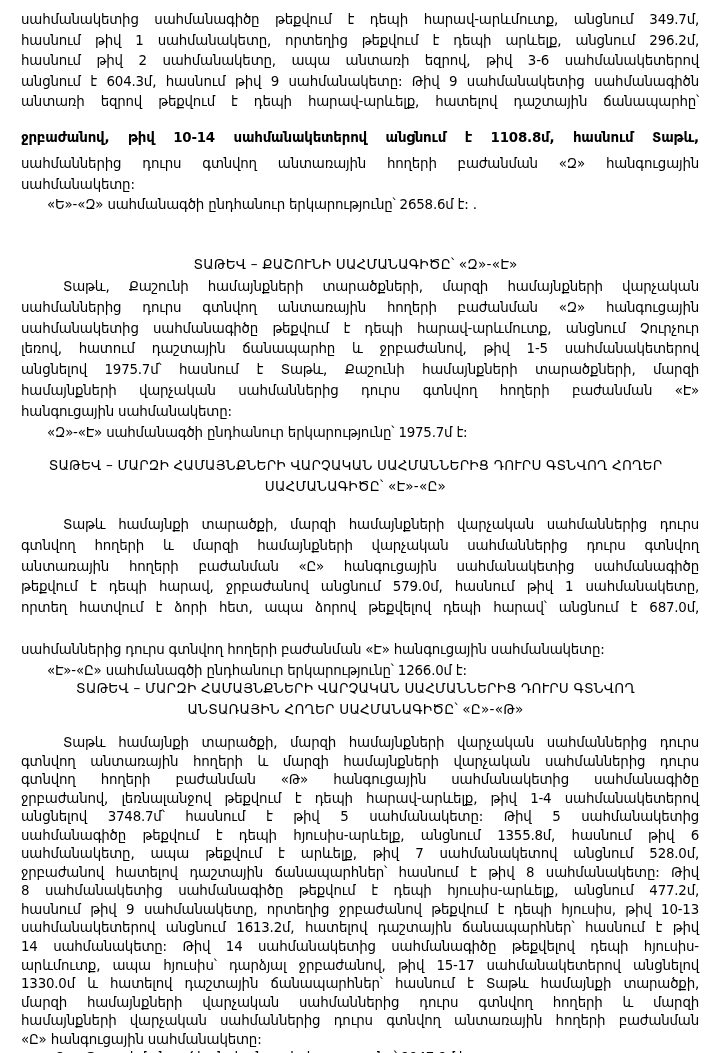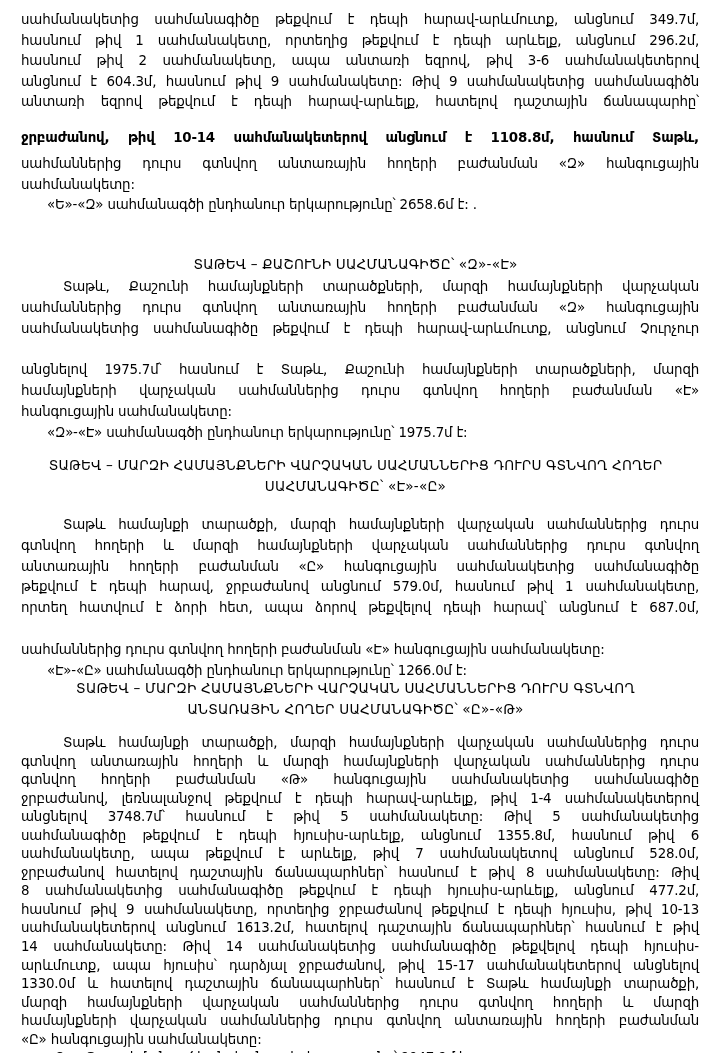--- a/index.html
+++ b/index.html
@@ -60,20 +60,23 @@
     </div>
     <div class="heading" style="top: 238px; margin-top: 16px;">ՏԱԹԵՎ – ՔԱՇՈՒՆԻ ՍԱՀՄԱՆԱԳԻԾԸ՝  «Զ»-«Է»</div>
     <div class="line j inner" style="top: 277px;">
       <span class="txt">Տաթև, Քաշունի համայնքների տարածքների, մարզի համայնքների վարչական</span>
     </div>
     <div class="line j" style="top: 298px;">
       <span class="txt">սահմաններից դուրս գտնվող անտառային հողերի բաժանման «Զ» հանգուցային</span>
     </div>
     <div class="line j" style="top: 319px;">
       <span class="txt">սահմանակետից սահմանագիծը թեքվում է դեպի հարավ-արևմուտք, անցնում Չուրչուր</span>
+    </div>
+    <div class="line j" style="top: 339px;">
+      <span class="txt">լեռով, հատում դաշտային ճանապարհը և ջրբաժանով, թիվ 1-5 սահմանակետերով</span>
     </div>
     <div class="line j" style="top: 360px;">
       <span class="txt">անցնելով 1975.7մ՝ հասնում է Տաթև, Քաշունի համայնքների տարածքների, մարզի</span>
     </div>
     <div class="line j" style="top: 381px;">
       <span class="txt">համայնքների վարչական սահմաններից դուրս գտնվող հողերի բաժանման «Է»</span>
     </div>
     <div class="line l" style="top: 402px;">
       <span class="txt">հանգուցային սահմանակետը:</span>
     </div>

